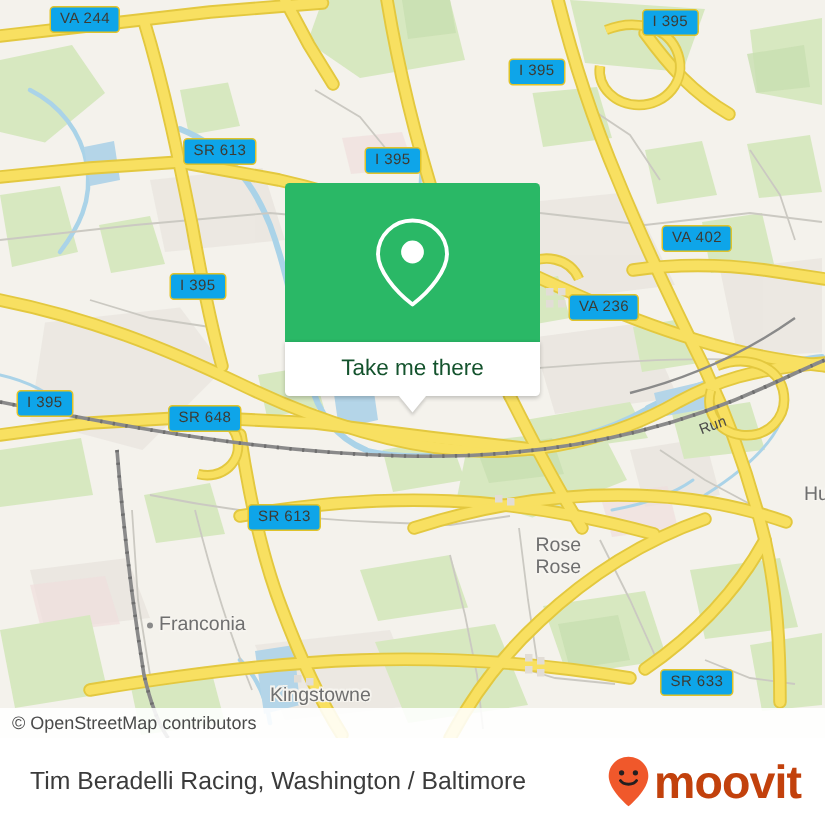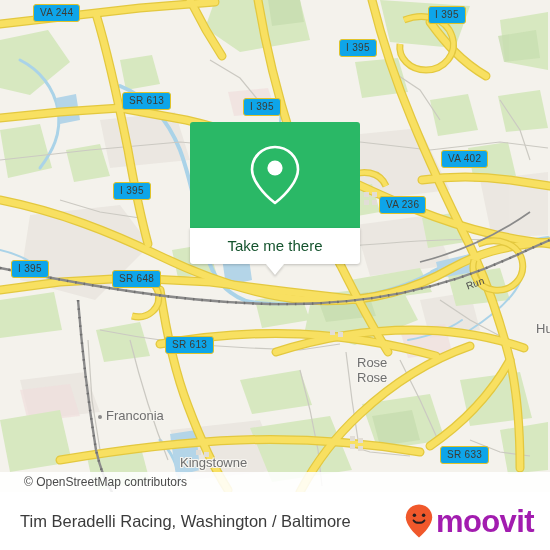--- a/index.html
+++ b/index.html
@@ -42,21 +42,21 @@
       1px 0 0 #f6f4ef,-1px 0 0 #f6f4ef,0 1px 0 #f6f4ef,0 -1px 0 #f6f4ef,
       1px 1px 0 #f6f4ef,-1px -1px 0 #f6f4ef,1px -1px 0 #f6f4ef,-1px 1px 0 #f6f4ef;
   }
   .place.two{line-height:15px;text-align:center;}
   .place-dot{position:absolute;width:4px;height:4px;border-radius:50%;background:#8a8a8a;}
 
   
   .attrib{
     position:absolute;left:0;top:472px;width:550px;height:20px;
     background:rgba(255,255,255,.88);
-    color:#4b4b4b;font-size:12px;line-height:20px;padding-left:24px;
+    color:#4b4b4b;font-size:12px;line-height:20px;padding-left:8px;
     box-sizing:border-box;white-space:nowrap;
   }
 
   
   .callout{position:absolute;left:190px;top:122px;width:170px;}
   .callout-top{
     height:106px;background:#2ab866;
     border-radius:3px 3px 0 0;
     display:flex;align-items:center;justify-content:center;
   }
@@ -83,21 +83,21 @@
   .footer-title{
     position:absolute;left:20px;top:0;height:58px;
     display:flex;align-items:center;
     color:#3b3b3b;font-size:16.5px;white-space:nowrap;
   }
   .brand{
     position:absolute;right:16px;top:0;height:58px;
     display:flex;align-items:center;gap:2px;
   }
   .brand-word{
-    color:#a21caf;font-size:31px;line-height:31px;
+    color:#c2410c;font-size:31px;line-height:31px;
     font-weight:bold;letter-spacing:-.6px;
   }
 </style>
 </head>
 <body>
 
 <div id="app">
 
   <div class="map">
     <svg width="550" height="492" viewBox="0 0 550 492">

